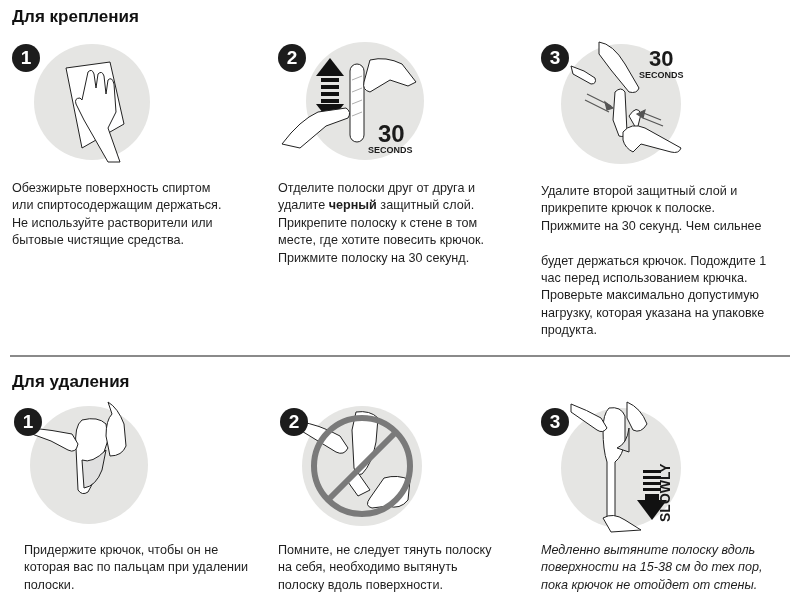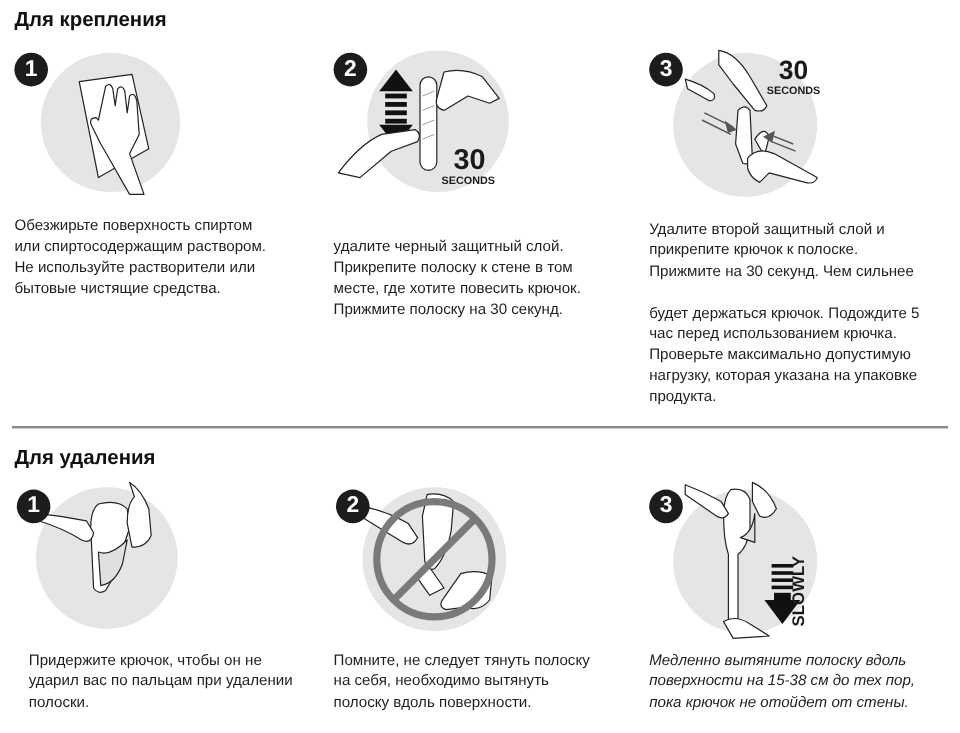--- a/index.html
+++ b/index.html
@@ -7,21 +7,21 @@
          font-family:"Liberation Sans", "DejaVu Sans", sans-serif; color:#1a1a1a; }
   .section-title { position:absolute; left:12px; font-size:17px; font-weight:bold; color:#111; margin:0; }
   .divider { position:absolute; left:10px; width:780px; top:355px; height:2px; background:#8a8a8a; }
   .step { position:absolute; width:260px; }
   .illus { position:absolute; width:240px; height:150px; }
   .circle { position:absolute; border-radius:50%; background:#e5e5e3; }
   .badge { position:absolute; width:28px; height:28px; border-radius:50%; background:#1c1c1c;
            color:#fff; font-weight:bold; font-size:19px; line-height:28px; text-align:center;
            font-family:"Liberation Sans", sans-serif; }
   .desc { position:absolute; font-size:12.6px; line-height:17.4px; color:#1e1e1e; margin:0; }
-  .desc b { font-weight:normal; }
+  .desc b { font-weight:bold; }
   .label-big { position:absolute; font-family:"Liberation Sans", sans-serif; font-weight:bold; color:#1a1a1a; }
   svg { position:absolute; left:0; top:0; overflow:visible; }
 </style>
 </head>
 <body>
 
 <h2 class="section-title" style="top:7px;">Для крепления</h2>
 
 <div class="step" style="left:12px; top:40px;">
   <div class="illus" style="left:0; top:0;">
@@ -29,21 +29,21 @@
     <svg width="240" height="150" viewBox="0 0 240 150">
       <g fill="#fff" stroke="#222" stroke-width="1" stroke-linejoin="round">
         <path d="M54 28 L98 22 L112 84 L70 108 Z"></path>
         <path d="M70 60 L76 32 Q80 28 82 34 L84 48 L86 34 Q90 30 92 36 L94 54 L96 40 Q100 36 102 44 L104 72 L96 88 L108 122 L96 122 L80 94 L72 80 L64 64 Q62 58 68 58 Z"></path>
       </g>
     </svg>
     <div class="badge" style="left:0; top:4px;">1</div>
   </div>
   <p class="desc" style="left:0; top:140px; width:255px;">
     <span>Обезжирьте поверхность спиртом</span><br>
-    <span>или спиртосодержащим раствором.</span><br>
+    <span>или спиртосодержащим держаться.</span><br>
     <span>Не используйте растворители или</span><br>
     <span>бытовые чистящие средства.</span>
   </p>
 </div>
 
 <div class="step" style="left:278px; top:40px;">
   <div class="illus" style="left:0; top:0;">
     <div class="circle" style="left:28px; top:2px; width:118px; height:118px;"></div>
     <svg width="240" height="150" viewBox="0 0 240 150">
 
@@ -62,21 +62,21 @@
       <g fill="#fff" stroke="#222" stroke-width="1" stroke-linejoin="round">
         <path d="M92 20 Q108 16 124 24 L138 42 L130 46 L112 40 L92 52 Q84 50 86 42 Z"></path>
         <path d="M4 104 Q22 80 40 72 L68 68 Q74 72 70 78 L48 86 L22 108 Z"></path>
       </g>
     </svg>
     <div class="label-big" style="left:100px; top:80px; font-size:24px;">30</div>
     <div class="label-big" style="left:90px; top:105px; font-size:9px;">SECONDS</div>
     <div class="badge" style="left:0; top:4px;">2</div>
   </div>
   <p class="desc" style="left:0; top:140px; width:255px;">
-    <br>
+    <span>Отделите полоски друг от друга и</span><br>
     <span>удалите </span><b>черный</b><span> защитный слой.</span><br>
     <span>Прикрепите полоску к стене в том</span><br>
     <span>месте, где хотите повесить крючок.</span><br>
     <span>Прижмите полоску на 30 секунд.</span>
   </p>
 </div>
 
 <div class="step" style="left:541px; top:40px;">
   <div class="illus" style="left:0; top:0;">
     <div class="circle" style="left:20px; top:4px; width:120px; height:120px;"></div>
@@ -99,21 +99,21 @@
     </svg>
     <div class="label-big" style="left:108px; top:6px; font-size:22px;">30</div>
     <div class="label-big" style="left:98px; top:30px; font-size:9px;">SECONDS</div>
     <div class="badge" style="left:0; top:4px;">3</div>
   </div>
   <p class="desc" style="left:0; top:143px; width:255px;">
     <span>Удалите второй защитный слой и</span><br>
     <span>прикрепите крючок к полоске.</span><br>
     <span>Прижмите на 30 секунд. Чем сильнее</span><br>
     <br>
-    <span>будет держаться крючок. Подождите 5</span><br>
+    <span>будет держаться крючок. Подождите 1</span><br>
     <span>час перед использованием крючка.</span><br>
     <span>Проверьте максимально допустимую</span><br>
     <span>нагрузку, которая указана на упаковке</span><br>
     <span>продукта.</span>
   </p>
 </div>
 
 <div class="divider"></div>
 
 <h2 class="section-title" style="top:372px;">Для удаления</h2>
@@ -126,21 +126,21 @@
         <path d="M70 20 Q86 16 94 24 L96 40 L88 64 Q84 80 76 92 Q70 96 66 90 L64 48 Q62 26 70 20 Z"></path>
         <path d="M70 60 Q80 64 94 50 L90 70 Q84 86 72 88 Z" fill="#e0e0e0"></path>
         <path d="M96 2 Q106 8 112 24 L114 46 Q110 56 98 56 L94 36 Q94 20 100 14 Z"></path>
         <path d="M20 28 Q40 30 60 34 L66 44 Q64 54 56 50 Q40 40 20 34 Z"></path>
       </g>
     </svg>
     <div class="badge" style="left:2px; top:8px;">1</div>
   </div>
   <p class="desc" style="left:12px; top:142px; width:255px;">
     <span>Придержите крючок, чтобы он не</span><br>
-    <span>ударил вас по пальцам при удалении</span><br>
+    <span>которая вас по пальцам при удалении</span><br>
     <span>полоски.</span>
   </p>
 </div>
 
 <div class="step" style="left:278px; top:400px;">
   <div class="illus" style="left:0; top:0;">
     <div class="circle" style="left:24px; top:6px; width:120px; height:120px;"></div>
     <svg width="240" height="150" viewBox="0 0 240 150">
       <g fill="#fff" stroke="#222" stroke-width="1" stroke-linejoin="round">
         <path d="M78 12 Q92 10 100 18 L98 42 Q94 64 84 74 Q78 76 76 68 L74 30 Z"></path>

